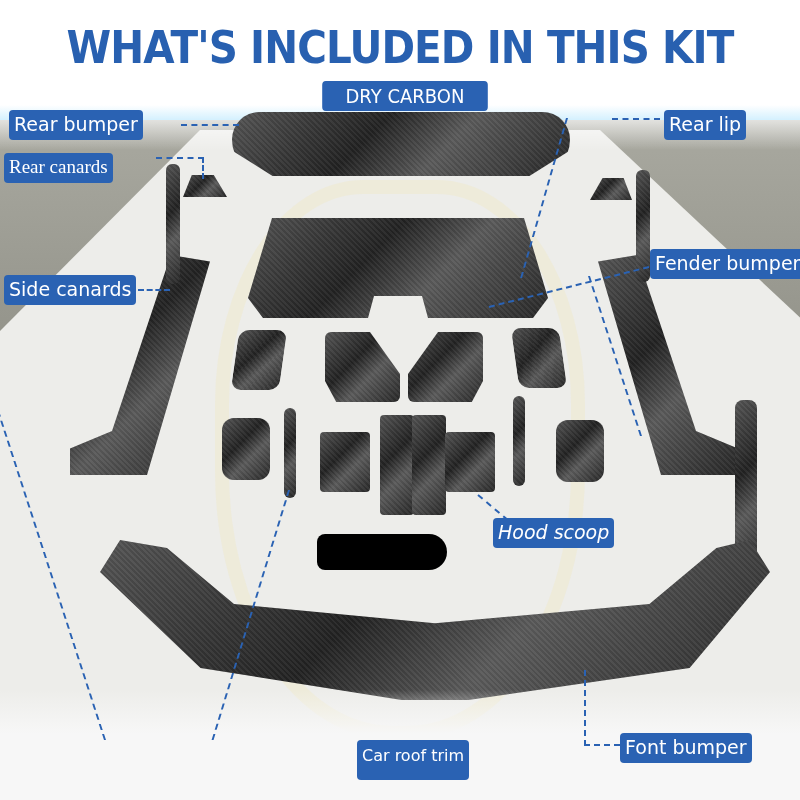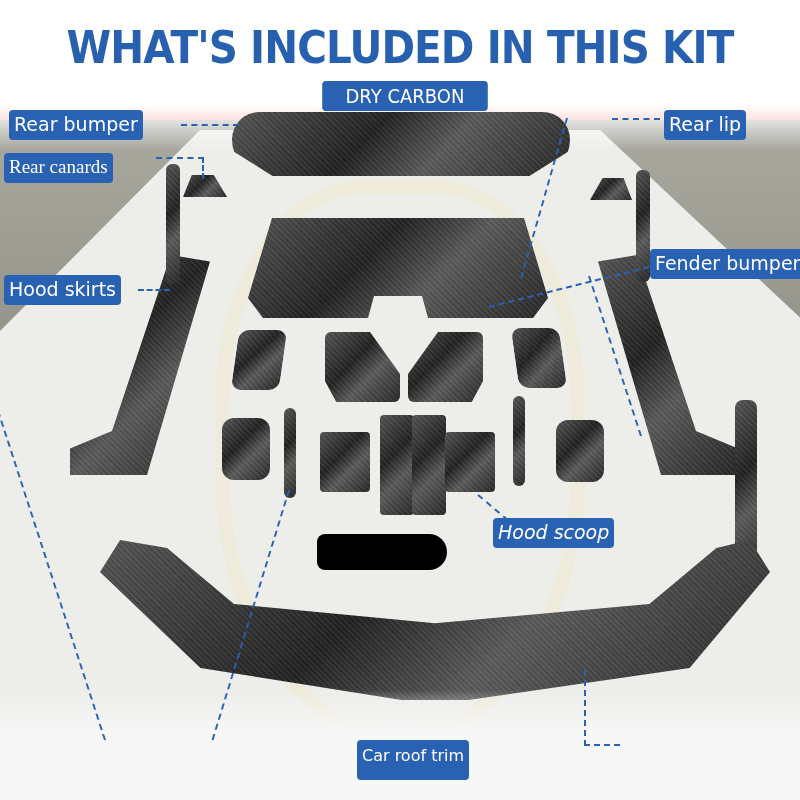--- a/index.html
+++ b/index.html
@@ -1,17 +1,17 @@
 <!DOCTYPE html>
 <html><head>
 <meta charset="utf-8">
 <style>
   * { box-sizing: border-box; margin: 0; padding: 0; }
   body { width: 800px; height: 800px; overflow: hidden; background: #f4f4f4; font-family: "DejaVu Sans", sans-serif; }
-  .canvas { position: relative; width: 800px; height: 800px; overflow: hidden; background: #fca5a5; }
+  .canvas { position: relative; width: 800px; height: 800px; overflow: hidden; background: #7dd3fc; }
 
   
   .floor { position: absolute; left: 0; top: 120px; width: 800px; height: 680px;
     background: linear-gradient(180deg, #a9a9a0 0%, #8f8f86 40%, #7d7d73 100%); }
   .board { position: absolute; left: 0; top: 130px; width: 800px; height: 670px;
     background: #ededea;
     clip-path: polygon(25% 0%, 75% 0%, 100% 28%, 100% 100%, 0% 100%, 0% 30%); }
   .top-fade { position: absolute; left: 0; top: 0; width: 800px; height: 150px;
     background: linear-gradient(180deg, #ffffff 0%, #ffffff 70%, rgba(255,255,255,0) 100%); }
   .bottom-fade { position: absolute; left: 0; top: 690px; width: 800px; height: 110px;
@@ -87,18 +87,19 @@
   <div class="dash" style="left:478px;top:494px;width:50px;border-top-width:2px;transform:rotate(40deg);transform-origin:left;"></div>
   <div class="dash" style="left:104px;top:360px;width:2px;height:380px;border-left-width:2px;transform:skewX(18deg);transform-origin:bottom;"></div>
   <div class="dash" style="left:288px;top:490px;width:2px;height:250px;border-left-width:2px;transform:skewX(-17deg);transform-origin:top;"></div>
   <div class="dash" style="left:584px;top:670px;width:36px;height:76px;border-left-width:2px;border-bottom-width:2px;"></div>
 
   <div class="title">WHAT'S INCLUDED IN THIS KIT</div>
   <div class="badge">DRY CARBON</div>
 
   <div class="label" style="left:9px;top:110px;">Rear bumper</div>
   <div class="label" style="left:4px;top:153px;font-family:Liberation Serif, serif;">Rear canards</div>
-  <div class="label" style="left:4px;top:275px;">Hood skirts</div>
+  <div class="label" style="left:4px;top:275px;">Side canards</div>
   <div class="label" style="left:664px;top:110px;">Rear lip</div>
   <div class="label" style="left:650px;top:249px;">Fender bumper</div>
   <div class="label" style="left:493px;top:518px;font-style:italic;">Hood scoop</div>
   <div class="label" style="left:357px;top:740px;font-size:16px;height:40px;line-height:31px;">Car roof trim</div>
+  <div class="label" style="left:620px;top:733px;">Font bumper</div>
 </div>
 
 </body></html>

